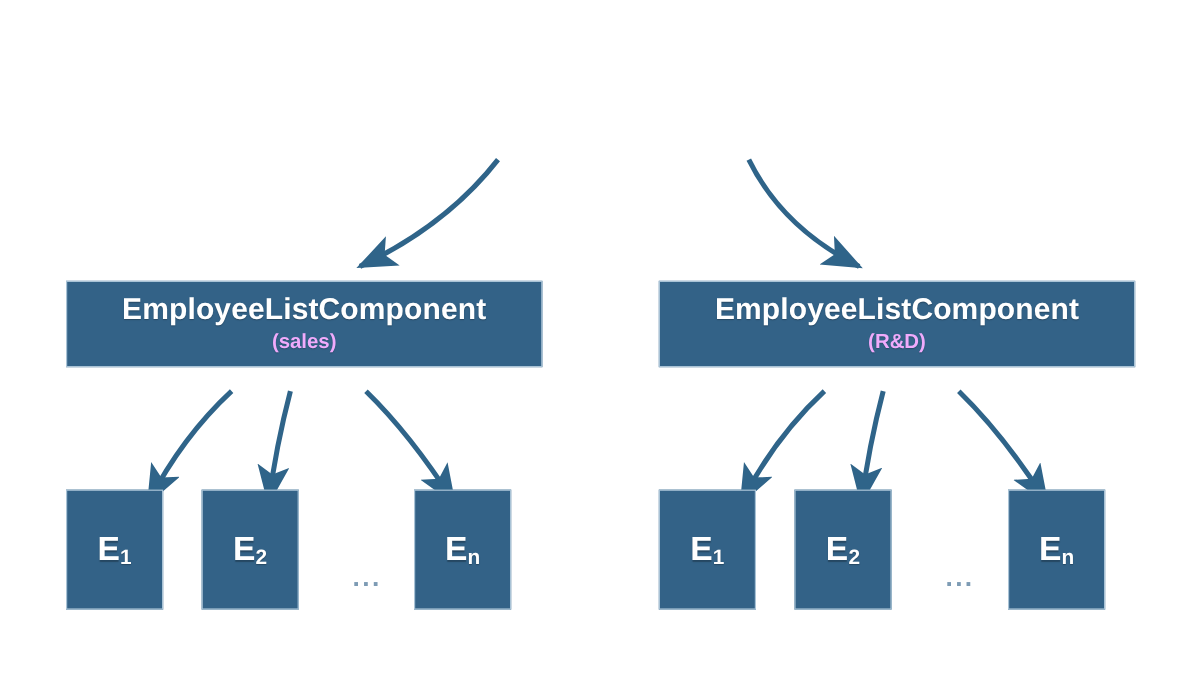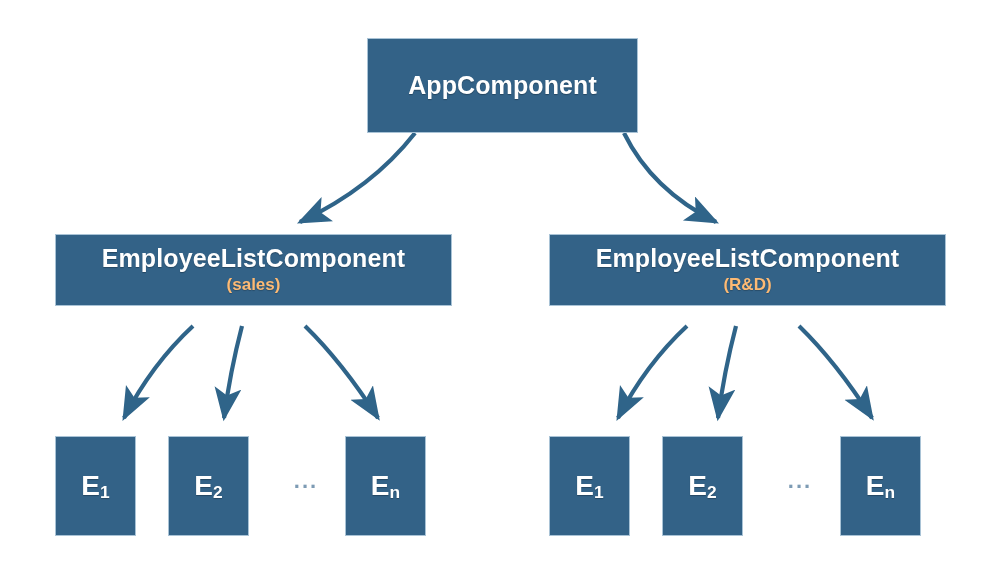--- a/index.html
+++ b/index.html
@@ -49,21 +49,21 @@
   .node-title {
     font-weight: bold;
     color: #ffffff;
     letter-spacing: 0.1px;
     text-shadow: 0 1px 1px rgba(0,0,0,0.28);
     line-height: 1.1;
   }
 
   .node-subtitle {
     font-weight: bold;
-    color: #fdba74;
+    color: #f0abfc;
     text-shadow: 0 1px 1px rgba(0,0,0,0.22);
     line-height: 1.1;
     margin-top: 3px;
   }
 
   
   #node-app {
     left: 367px;
     top: 38px;
     width: 271px;
@@ -77,21 +77,21 @@
     width: 397px;
     height: 72px;
   }
   #node-list-sales { left: 55px; }
   #node-list-rnd   { left: 549px; }
   .node-list .node-title    { font-size: 25px; }
   .node-list .node-subtitle { font-size: 17px; }
 
   
   .node-emp {
-    top: 436px;
+    top: 408px;
     width: 81px;
     height: 100px;
     justify-content: center;
   }
   .node-emp .node-title {
     font-size: 28px;
     display: inline-block;
   }
   .node-emp .node-title sub {
     font-size: 0.62em;
@@ -145,23 +145,20 @@
 
     <path d="M 193 326 Q 152 364 124 418" fill="none" stroke="#2f6489" stroke-width="4.2" marker-end="url(#arrowhead)"></path>
     <path d="M 242 326 Q 230 372 224 418" fill="none" stroke="#2f6489" stroke-width="4.2" marker-end="url(#arrowhead)"></path>
     <path d="M 305 326 Q 342 362 378 418" fill="none" stroke="#2f6489" stroke-width="4.2" marker-end="url(#arrowhead)"></path>
 
     <path d="M 687 326 Q 646 364 618 418" fill="none" stroke="#2f6489" stroke-width="4.2" marker-end="url(#arrowhead)"></path>
     <path d="M 736 326 Q 724 372 718 418" fill="none" stroke="#2f6489" stroke-width="4.2" marker-end="url(#arrowhead)"></path>
     <path d="M 799 326 Q 836 362 872 418" fill="none" stroke="#2f6489" stroke-width="4.2" marker-end="url(#arrowhead)"></path>
   </svg>
 
-  <div class="node" id="node-app">
-    <div class="node-title">AppComponent</div>
-  </div>
 
   <div class="node node-list" id="node-list-sales">
     <div class="node-title">EmployeeListComponent</div>
     <div class="node-subtitle">(sales)</div>
   </div>
 
   <div class="node node-list" id="node-list-rnd">
     <div class="node-title">EmployeeListComponent</div>
     <div class="node-subtitle">(R&amp;D)</div>
   </div>

